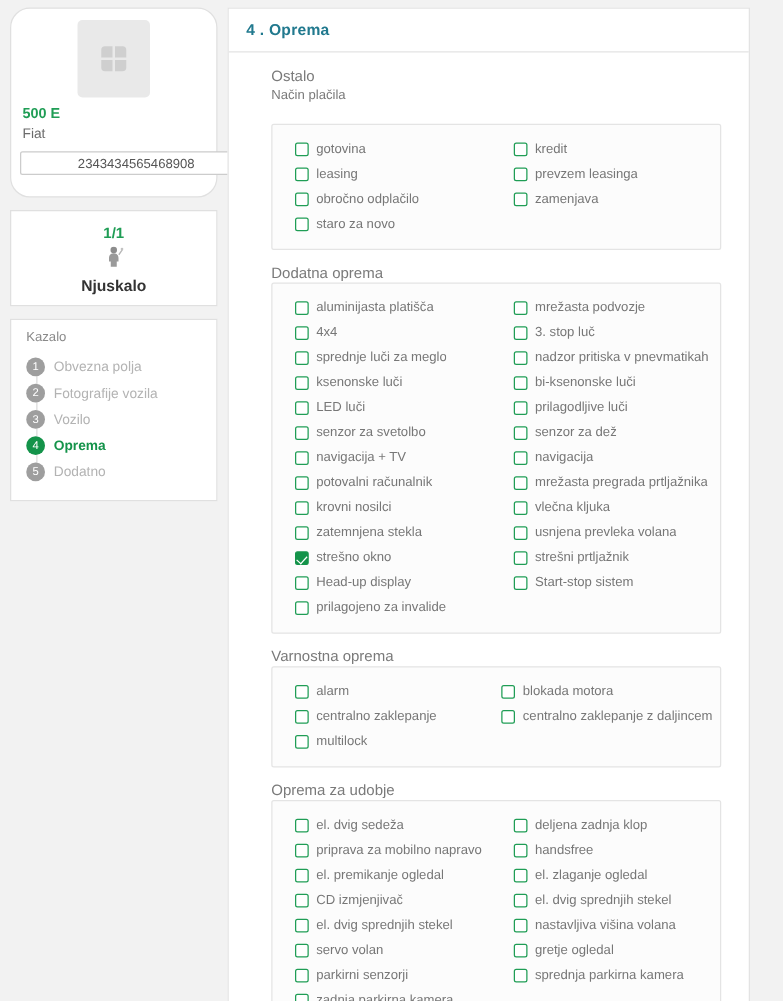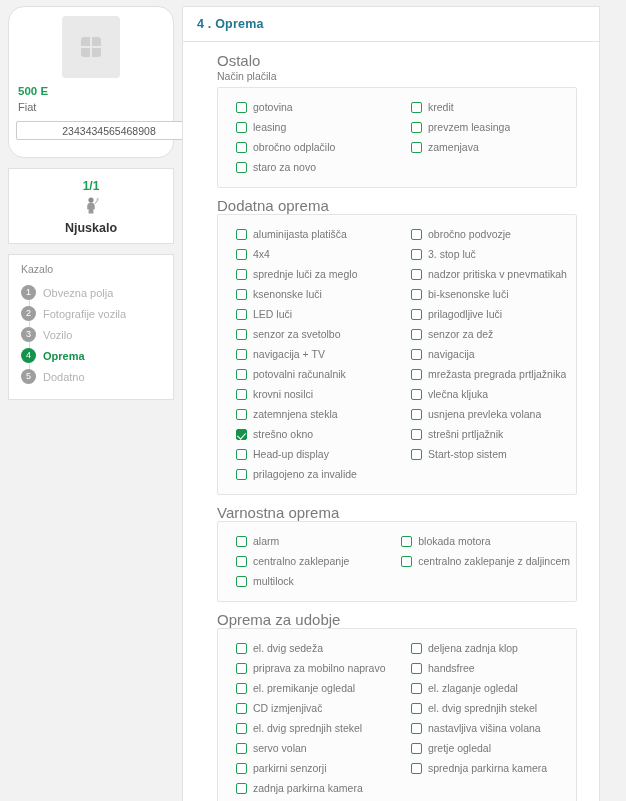--- a/index.html
+++ b/index.html
@@ -172,29 +172,29 @@
   .main-title {
     color: #21798e;
     font-weight: bold;
     font-size: 12.5px;
     letter-spacing: 0.2px;
   }
   .main-body { padding: 12px 22px 8px 34px; }
 
   .group-label {
     color: #7a7a7a;
-    font-size: 15px;
+    font-size: 12px;
     line-height: 14px;
     margin-bottom: 1px;
   }
   .group-sublabel {
     color: #7a7a7a;
     font-size: 10.5px;
     line-height: 14px;
-    margin-bottom: 4px;
+    margin-bottom: 16px;
   }
 
   .fieldset {
     border: 1px solid #e4e4e4;
     background: #fcfcfc;
     border-radius: 2px;
     padding: 9px 6px 10px 6px;
     margin-bottom: 11px;
   }
   .cb-grid {
@@ -350,21 +350,21 @@
         </div>
         <div class="group-label">Dodatna oprema</div>
         <div class="fieldset">
           <div class="cb-grid">
             <div class="cb-row">
               <span class="cb-box"></span>
               <span class="cb-label">aluminijasta platišča</span>
             </div>
             <div class="cb-row">
               <span class="cb-box"></span>
-              <span class="cb-label">obročno podvozje</span>
+              <span class="cb-label">mrežasta podvozje</span>
             </div>
             <div class="cb-row">
               <span class="cb-box"></span>
               <span class="cb-label">4x4</span>
             </div>
             <div class="cb-row">
               <span class="cb-box"></span>
               <span class="cb-label">3. stop luč</span>
             </div>
             <div class="cb-row">

